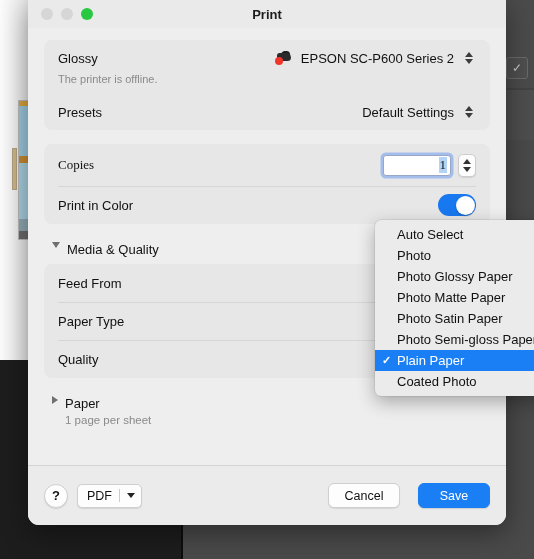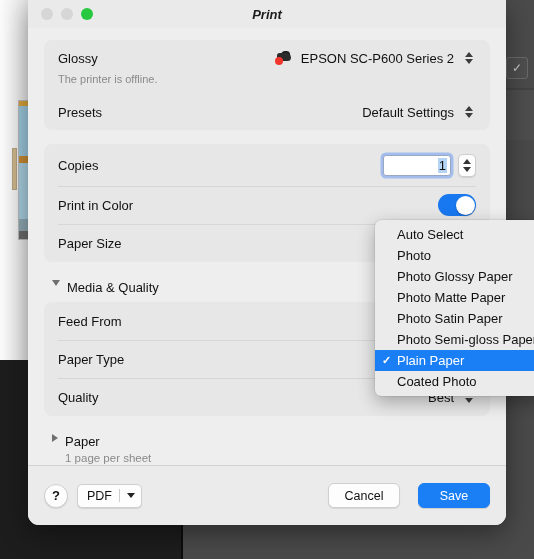--- a/index.html
+++ b/index.html
@@ -117,21 +117,20 @@
   .light.close  { background: #d6d6d6; }
   .light.min    { background: #d6d6d6; }
   .light.zoom   { background: #28c840; }
   .win-title {
     position: absolute;
     left: 0; right: 0;
     text-align: center;
     font-size: 13px;
     font-weight: bold;
     color: #1d1d1d;
-    font-style: italic;
   }
 
   
   .body {
     padding: 0 16px;
     height: 437px;
     overflow: hidden;
     position: relative;
   }
 
@@ -471,46 +470,38 @@
             <span>Default Settings</span>
             <div class="stepper">
               <div class="ch up"></div>
               <div class="ch down"></div>
             </div>
           </div>
         </div>
       </div>
 
       <div class="card" style="margin-top:14px;">
-        <div class="row" style="min-height:42px;">
+        <div class="row" style="min-height:42px;font-family:Liberation Serif, serif;">
           <div class="label">Copies</div>
           <div class="spacer"></div>
           <div class="copies-field">
             <span class="sel">1</span>
           </div>
           <div class="round-stepper">
             <div class="ch up"></div>
             <div class="ch down"></div>
           </div>
         </div>
         <div class="row" style="min-height:38px;">
           <div class="label">Print in Color</div>
           <div class="spacer"></div>
           <div class="toggle">
             <div class="knob"></div>
           </div>
         </div>
-        <div class="row" style="min-height:38px;">
-          <div class="label">Paper Size</div>
-          <div class="spacer"></div>
-          <div class="value">
-            <span style="font-weight:bold;">11x17</span>
-            <span class="muted-paren">11.0</span>
-          </div>
-        </div>
       </div>
 
       <div class="disclosure">
         <div class="tri open"></div>
         <div class="dlabel">Media &amp; Quality</div>
       </div>
       <div class="card" style="margin-top:7px;">
         <div class="row" style="min-height:38px;">
           <div class="label">Feed From</div>
           <div class="spacer"></div>

